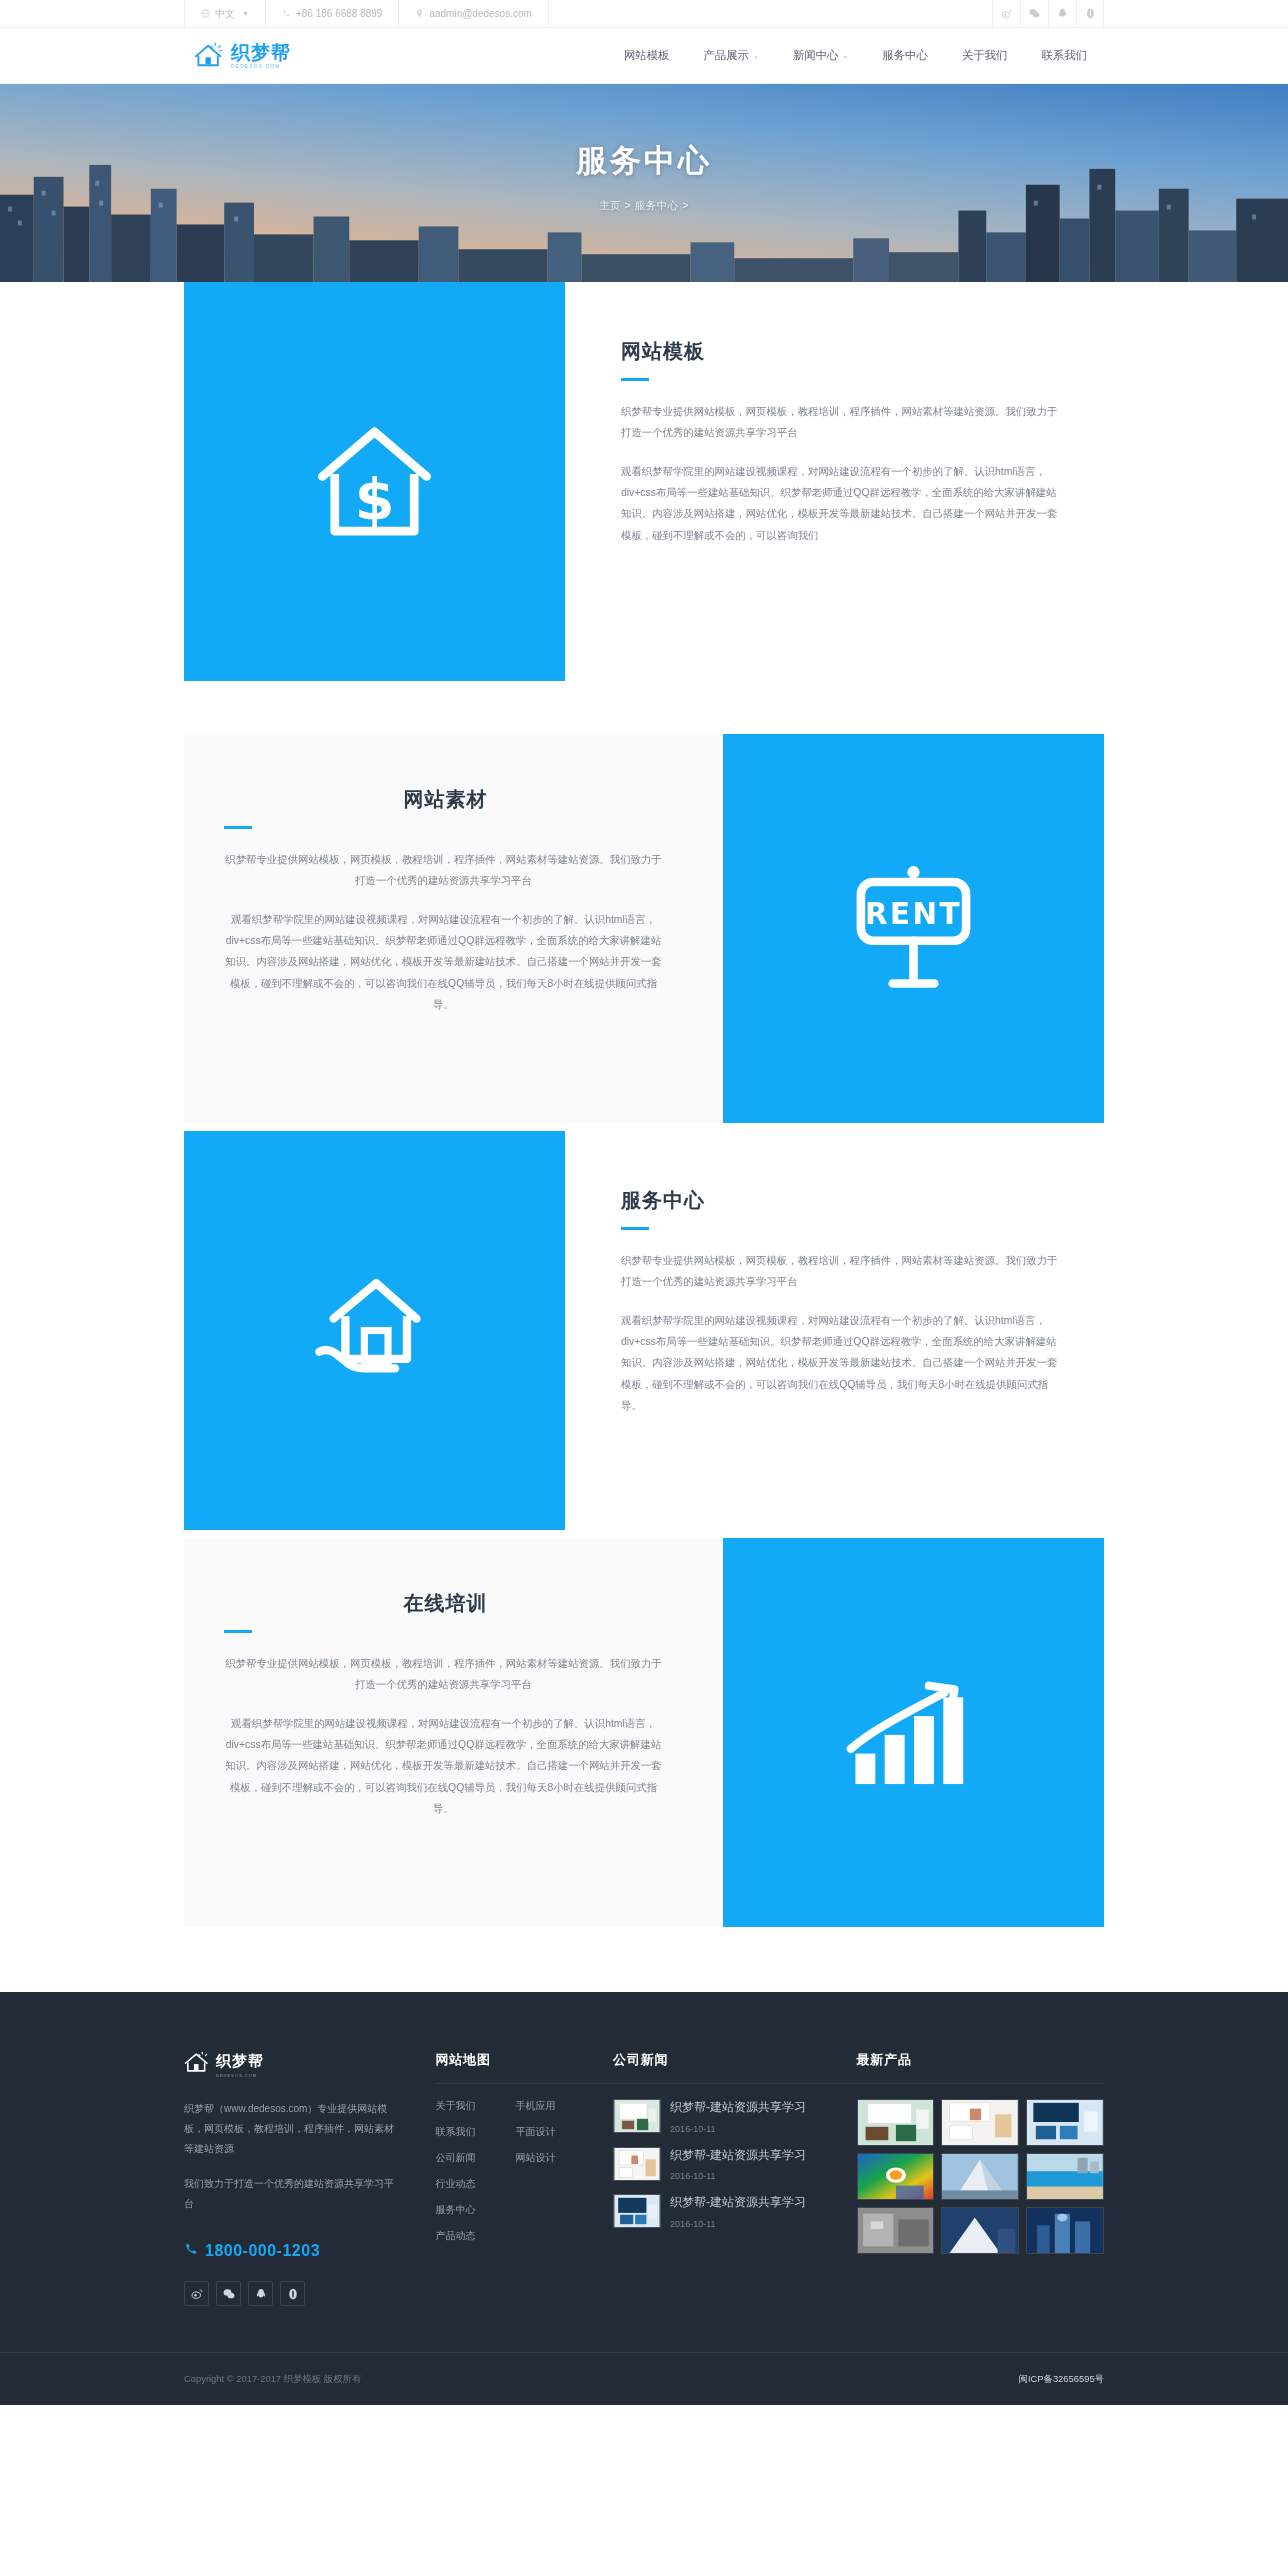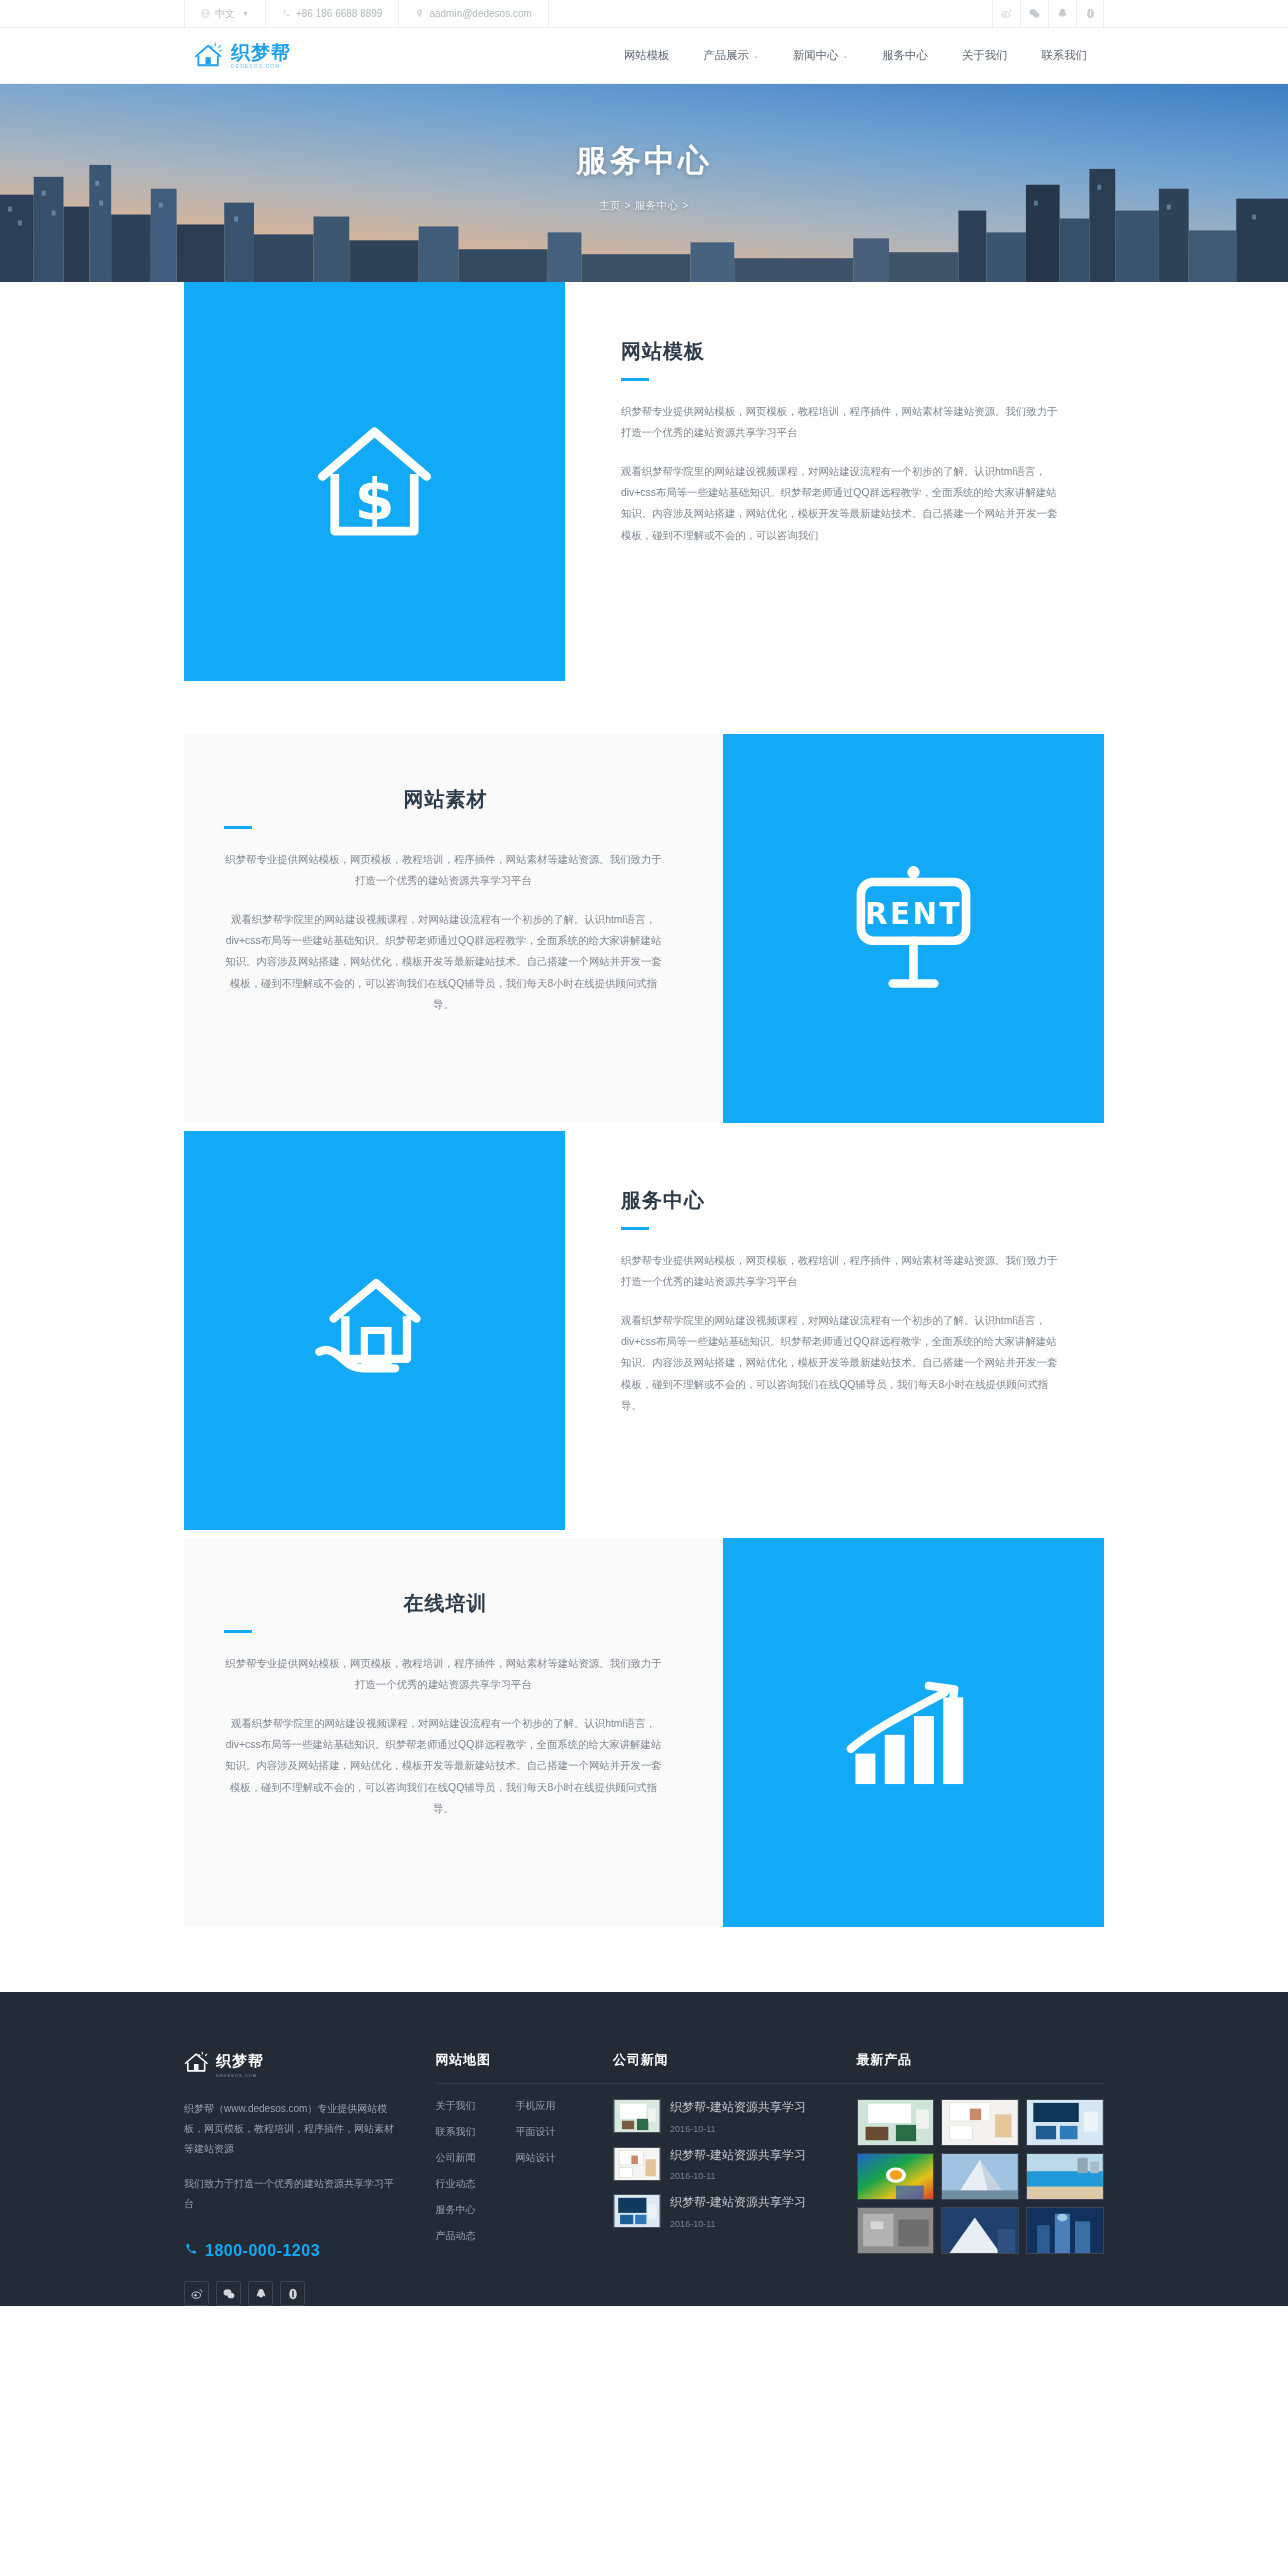--- a/index.html
+++ b/index.html
@@ -555,16 +555,22 @@
                 <rect width="60" height="47" fill="#12315c"></rect>
                 <rect x="22" y="6" width="12" height="41" fill="#4a7fb8"></rect>
                 <rect x="8" y="18" width="10" height="29" fill="#2c5c93"></rect>
                 <rect x="38" y="14" width="12" height="33" fill="#3a6ea6"></rect>
                 <circle cx="28" cy="10" r="4" fill="#9fc9ea"></circle>
               </svg></div>
         </div>
       </div>
     </div>
 
+    <div class="copyright">
+      <div class="cp-inner">
+        <span>Copyright © 2017-2017 织梦模板 版权所有</span>
+        <span class="cp-right">闽ICP备32656595号</span>
+      </div>
+    </div>
   </div>
 
 </div>
 
 
 </body></html>

